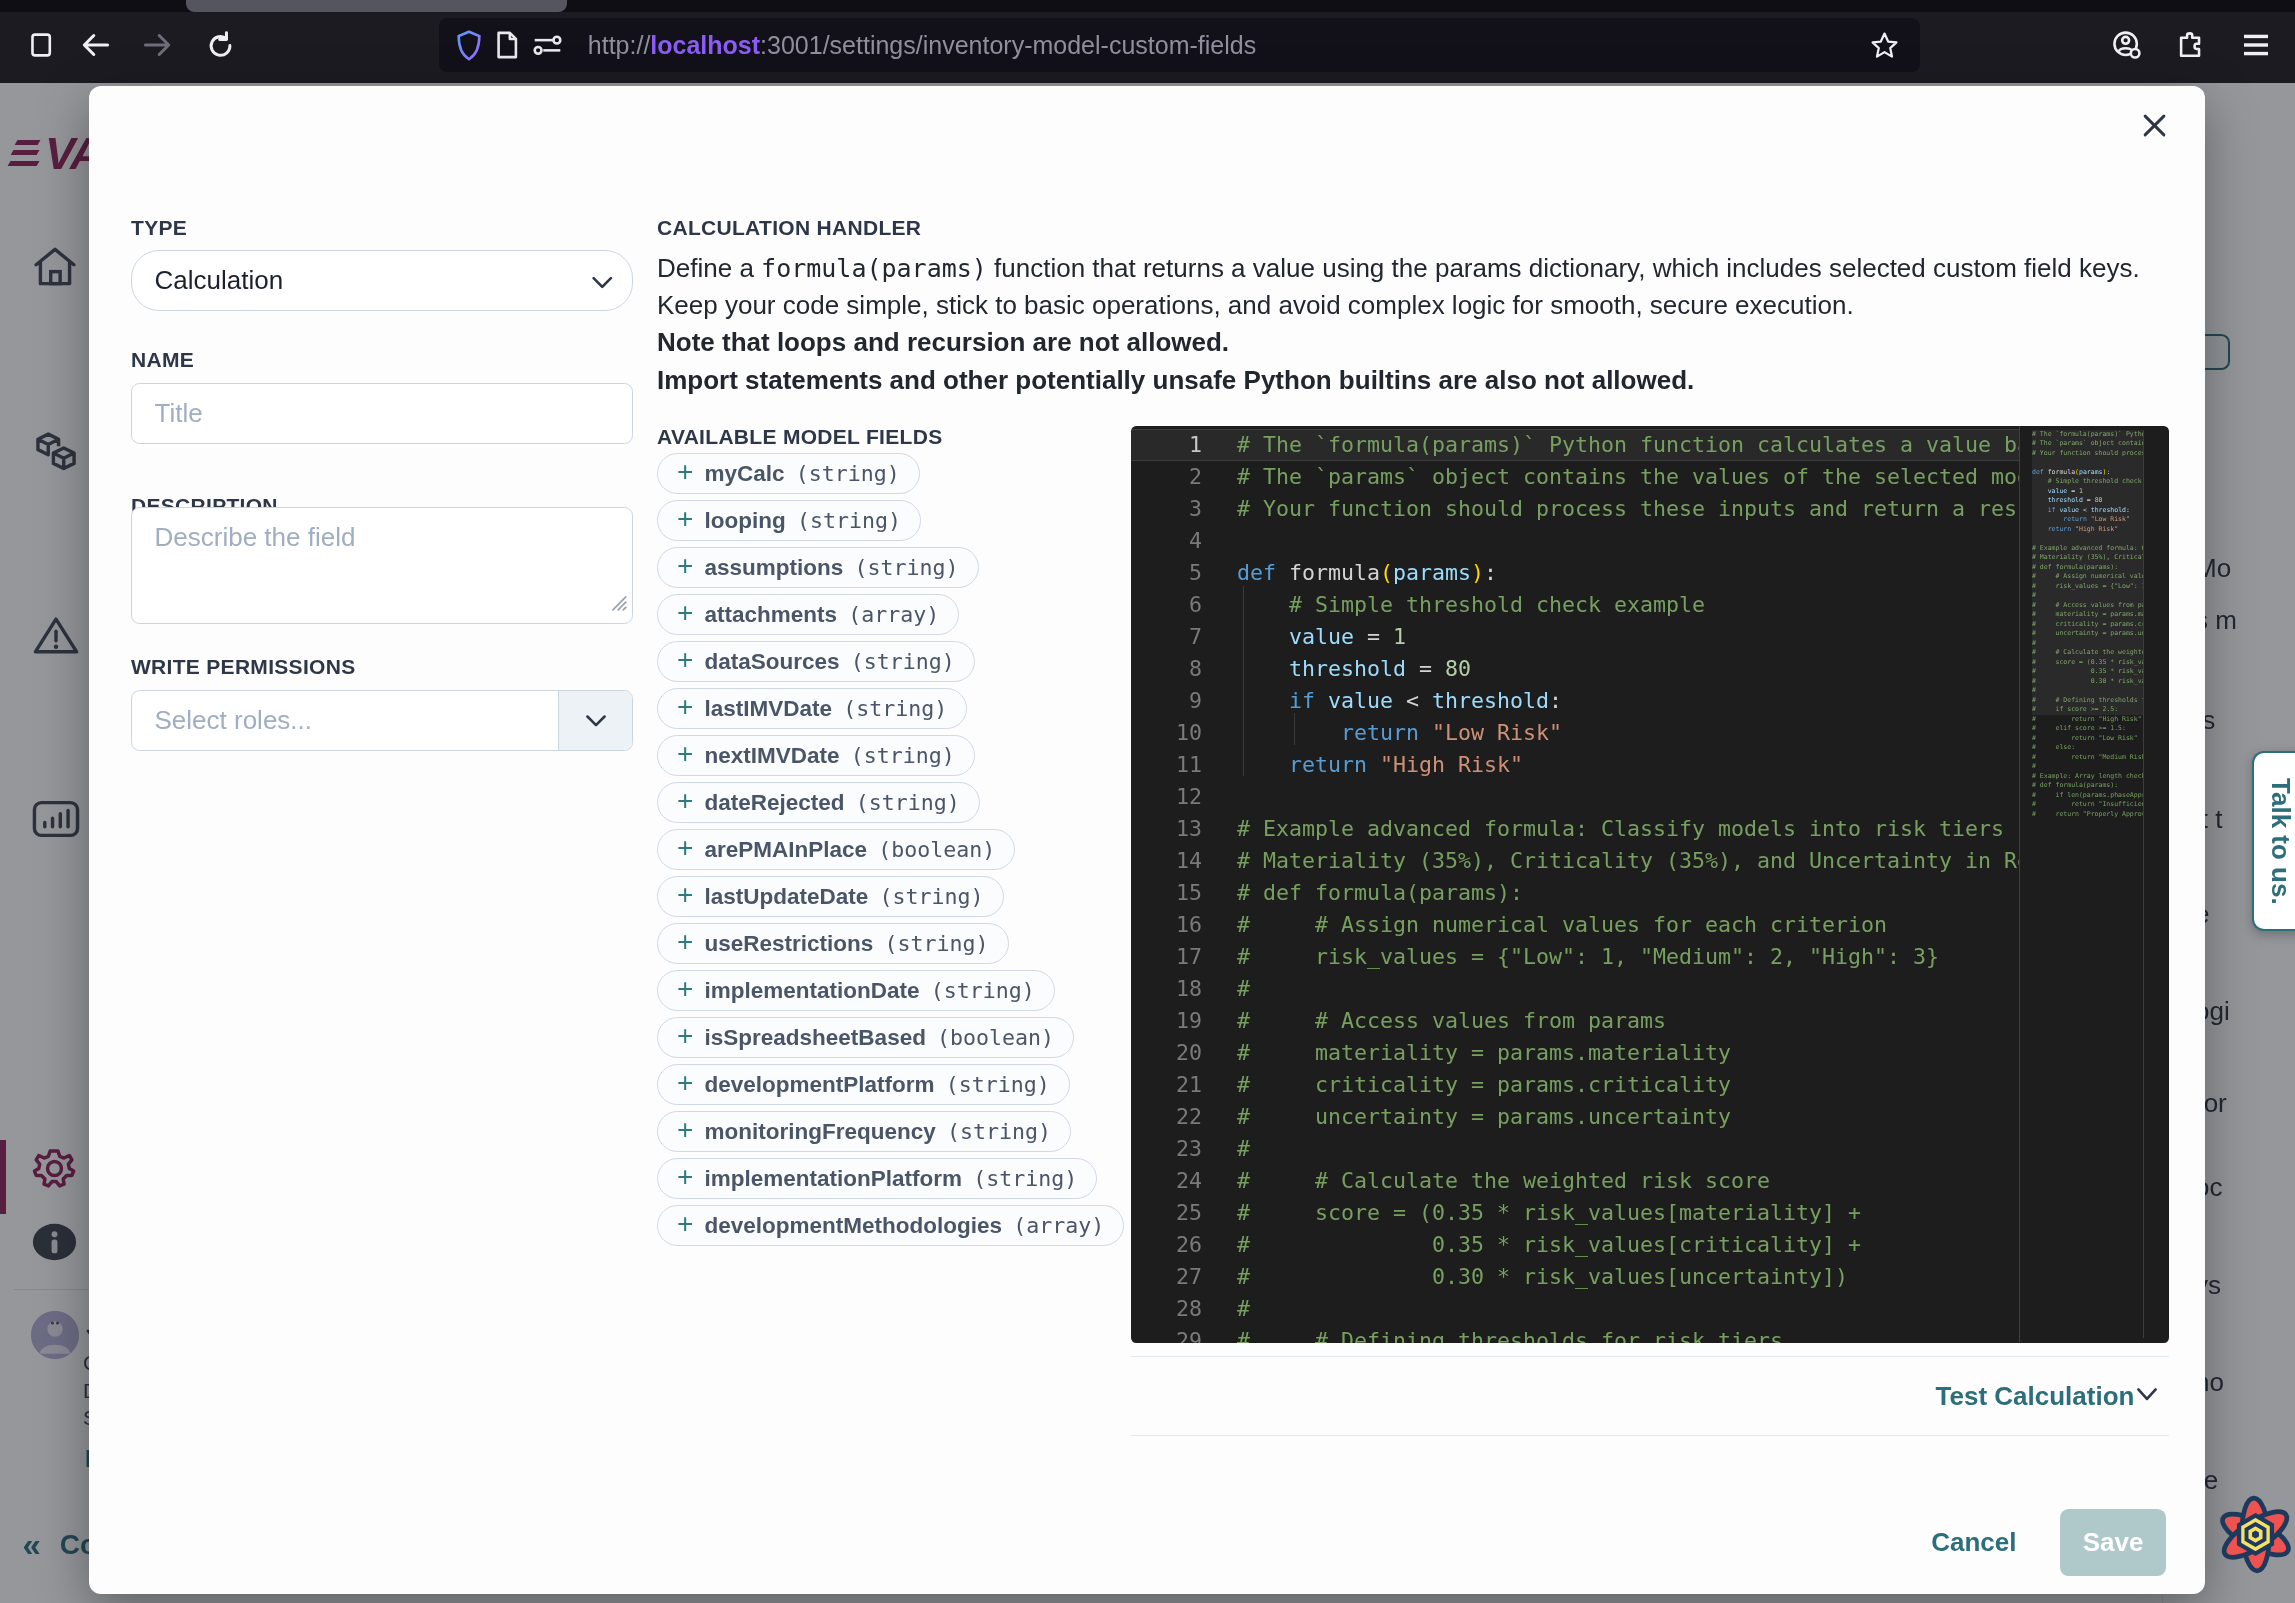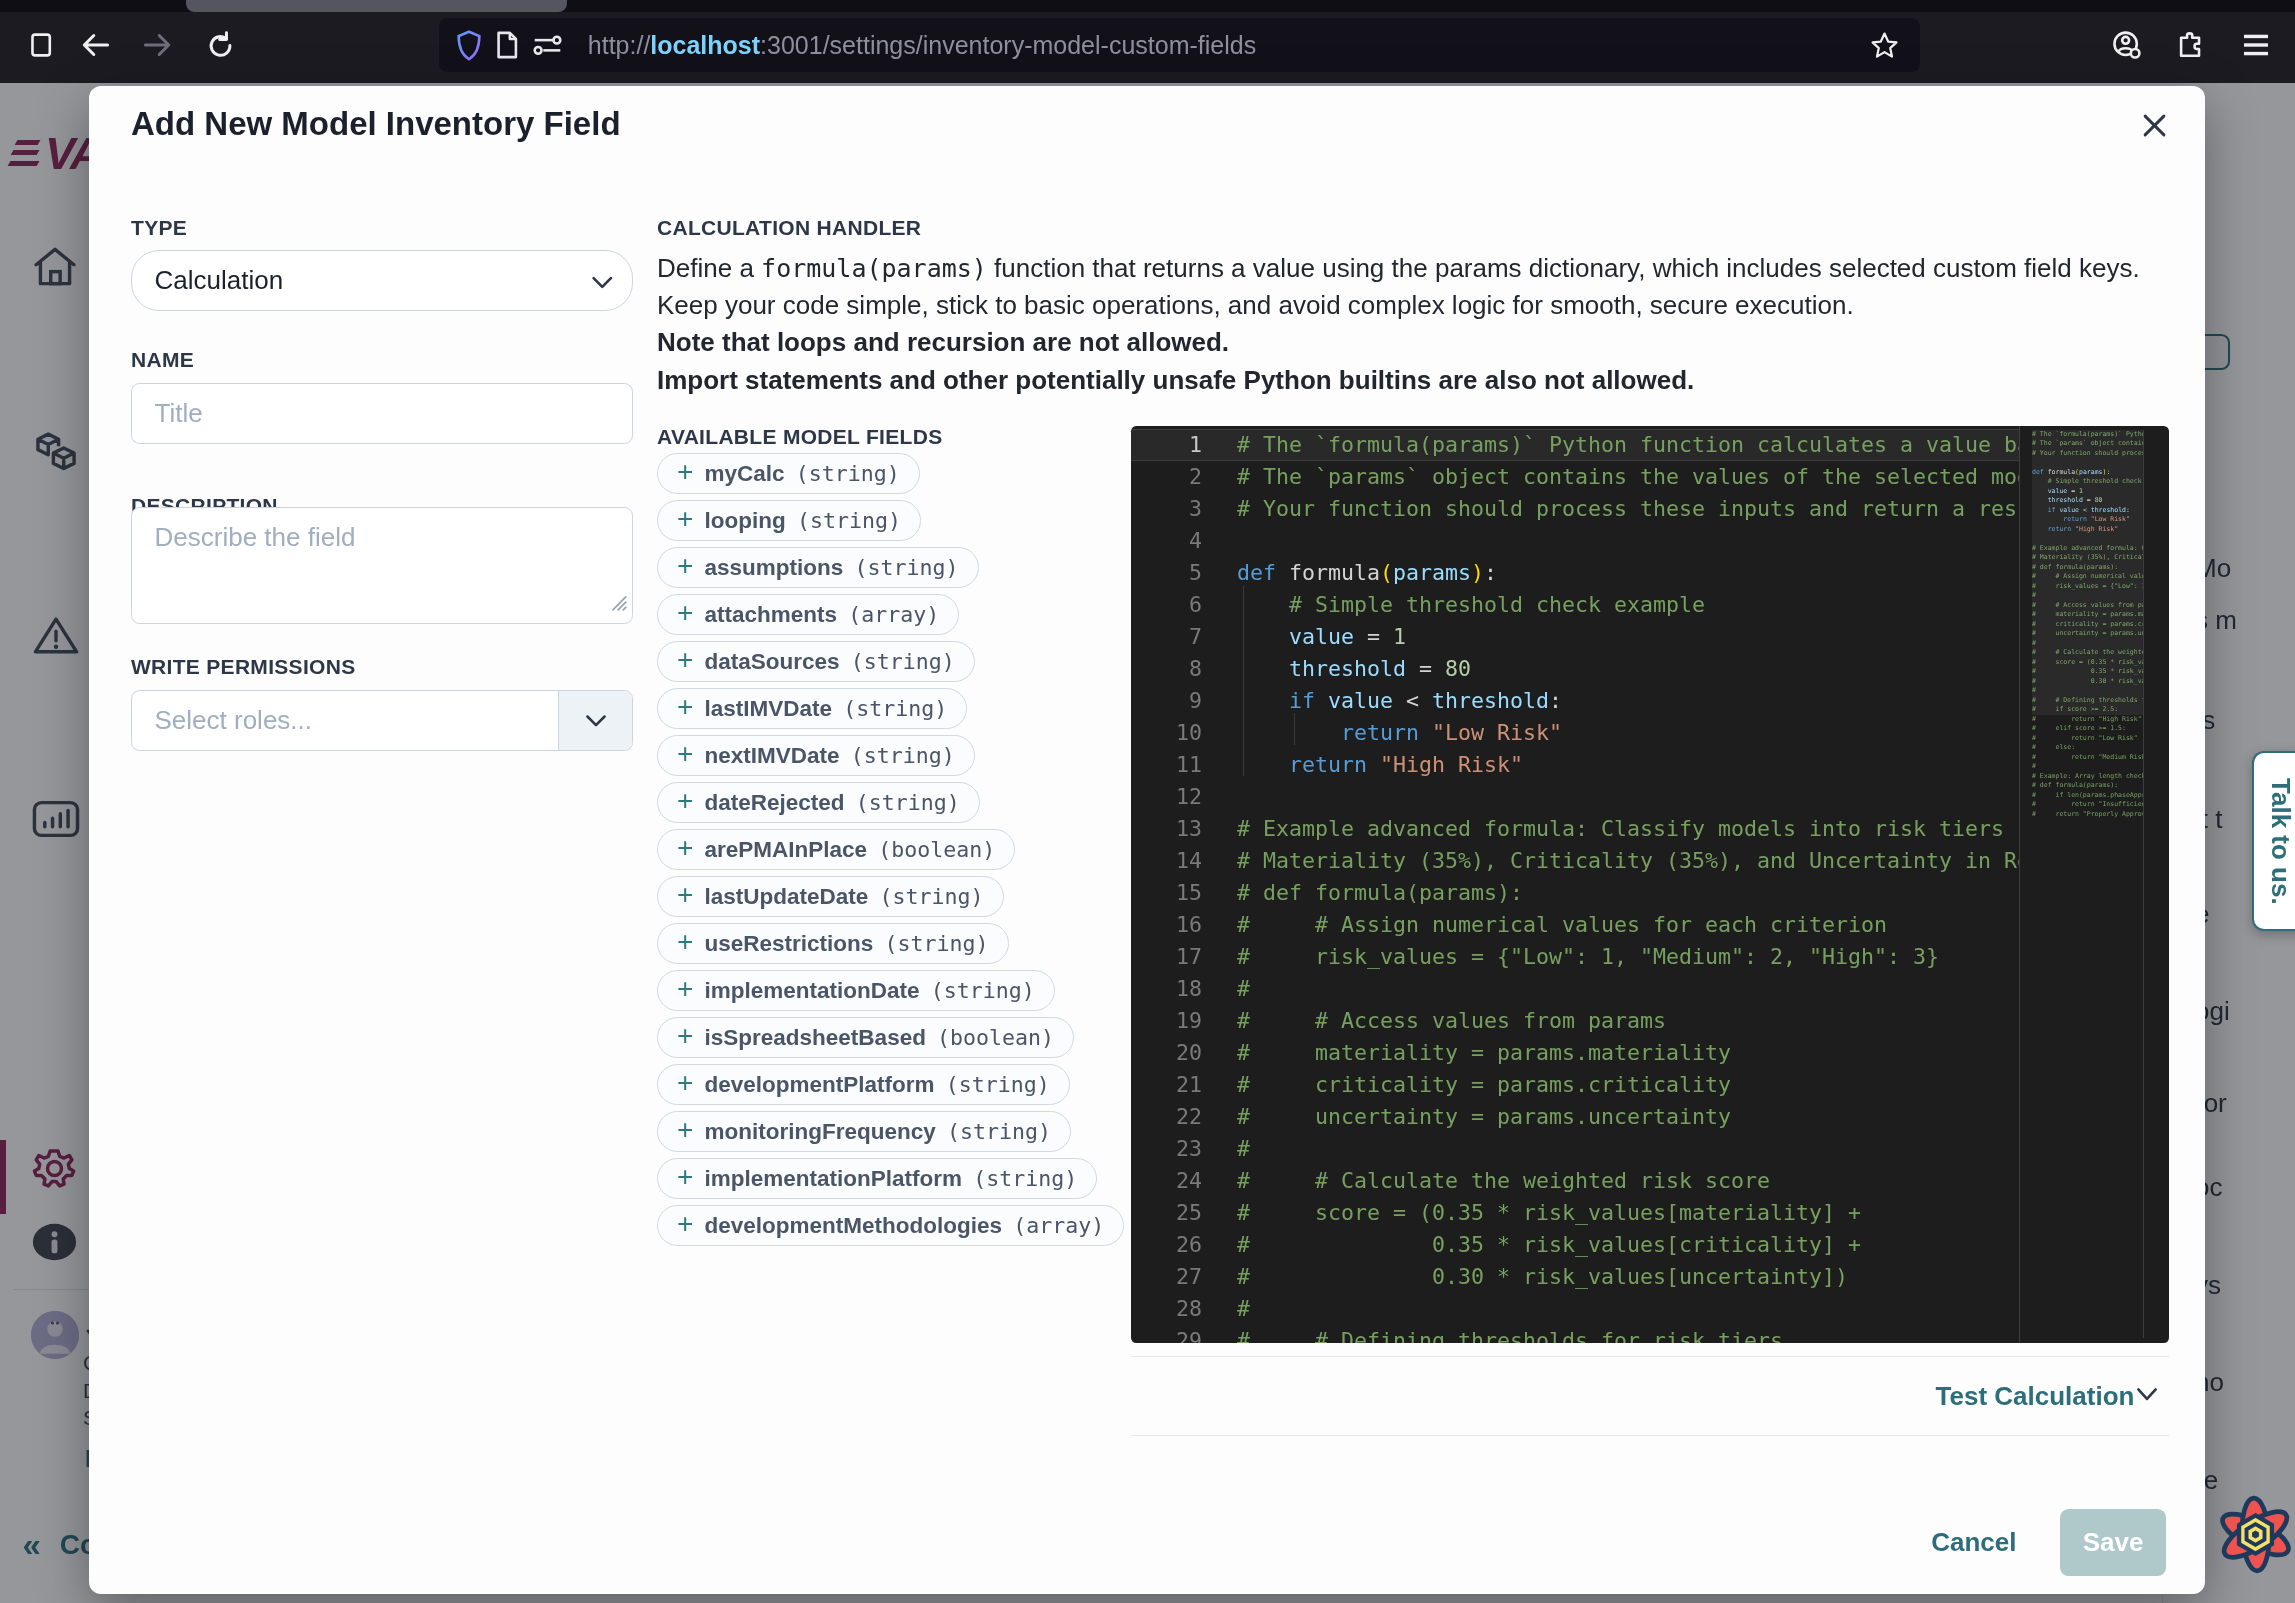--- a/index.html
+++ b/index.html
@@ -7,21 +7,21 @@
   body { font-family:"Liberation Sans", sans-serif; background:#fff; position:relative; }
   .mono { font-family:"DejaVu Sans Mono", monospace; }
 
   
   #chrome { position:absolute; left:0; top:0; width:2295px; height:83px; background:#1c1b22; z-index:50; }
   #tabstrip { position:absolute; left:0; top:0; width:100%; height:12px; background:#0f0e14; }
   #tabnub { position:absolute; left:186px; top:0; width:381px; height:12px; background:#55555f; border-radius:0 0 8.6px 8.6px; }
   .chrome-btn { position:absolute; top:26px; width:38px; height:38px; display:flex; align-items:center; justify-content:center; border-radius:7px; }
   #urlbar { position:absolute; left:439px; top:18px; width:1481px; height:54px; background:#121119; border-radius:8.6px; display:flex; align-items:center; padding:0 17.3px; }
   #urltext { font-size:25px; color:#8f8f9d; white-space:nowrap; overflow:hidden; flex:1; margin-left:12px; }
-  #urltext b { color:#7dd3fc; font-weight:700; }
+  #urltext b { color:#8b5cf6; font-weight:700; }
   .uicon { flex:0 0 auto; margin-right:14px; display:flex; align-items:center; }
 
   
   #pagebg { position:absolute; left:0; top:83px; width:2295px; height:1521px; background:#fff; }
   #bg-sidebar { position:absolute; left:0; top:0; width:372px; height:1521px; background:#fff; }
   #bg-logo { position:absolute; left:45px; top:45px; color:#8f2057; font-size:45px; font-weight:800; font-style:italic; letter-spacing:-1.7px; }
   .logo-stripe { position:absolute; height:5.2px; background:#8f2057; transform:skewX(-30deg); }
   .nav-item { position:absolute; left:31px; display:flex; align-items:center; gap:36px; color:#3f4754; }
   .nav-item .lab { font-size:27px; font-weight:600; color:#2a3342; }
   #settings-active-bar { position:absolute; left:0; top:1057px; width:6px; height:74px; background:#8f2057; }
@@ -287,21 +287,20 @@
       <ellipse cx="48" cy="48" rx="42" ry="15.5" transform="rotate(87 48 48)"></ellipse>
       <ellipse cx="48" cy="48" rx="42" ry="15.5" transform="rotate(147 48 48)"></ellipse>
     </g>
     <polygon points="48,26 67,37 67,59 48,70 29,59 29,37" fill="#f7e06a" stroke="#1d3a5c" stroke-width="5"></polygon>
     <polygon points="48,36 58.4,42 58.4,54 48,60 37.6,54 37.6,42" fill="none" stroke="#1d3a5c" stroke-width="4.5"></polygon>
     <polygon points="48,43.5 52.0,45.8 52.0,50.2 48,52.5 44.0,50.2 44.0,45.8" fill="#1d3a5c"></polygon>
   </svg>
 </div>
 
 <div id="modal">
-  <div id="modal-title">Add New Model Inventory Field</div>
   <div id="modal-close">
     <svg width="29" height="29" viewBox="0 0 34 34">
         <line x1="6" y1="6" x2="28" y2="28" stroke="#2d3748" stroke-width="3.4" stroke-linecap="round"></line>
         <line x1="28" y1="6" x2="6" y2="28" stroke="#2d3748" stroke-width="3.4" stroke-linecap="round"></line>
       </svg>
   </div>
 
   <div class="flabel" style="left:42px; top:130px;">TYPE</div>
   <div class="fbox" style="top:164px; cursor:pointer;border-radius:28px;">
     <span class="value">Calculation</span>

